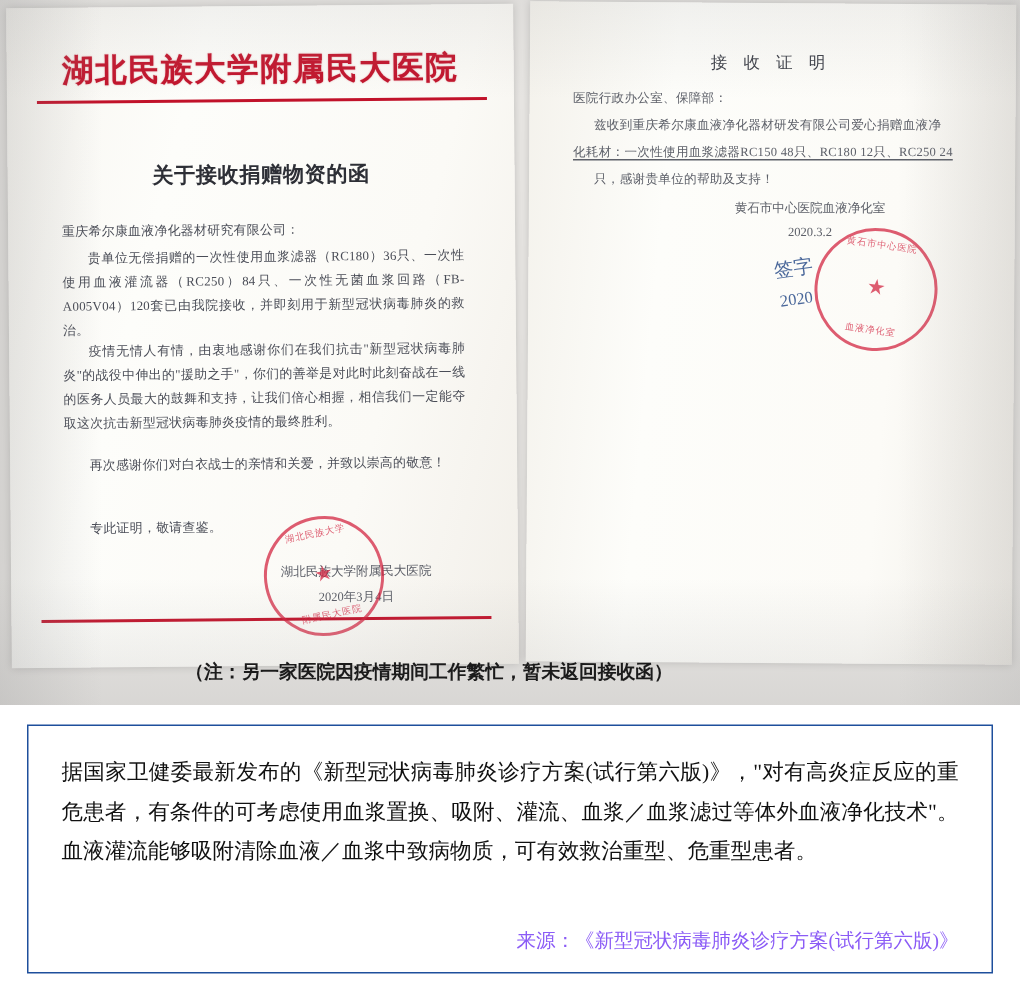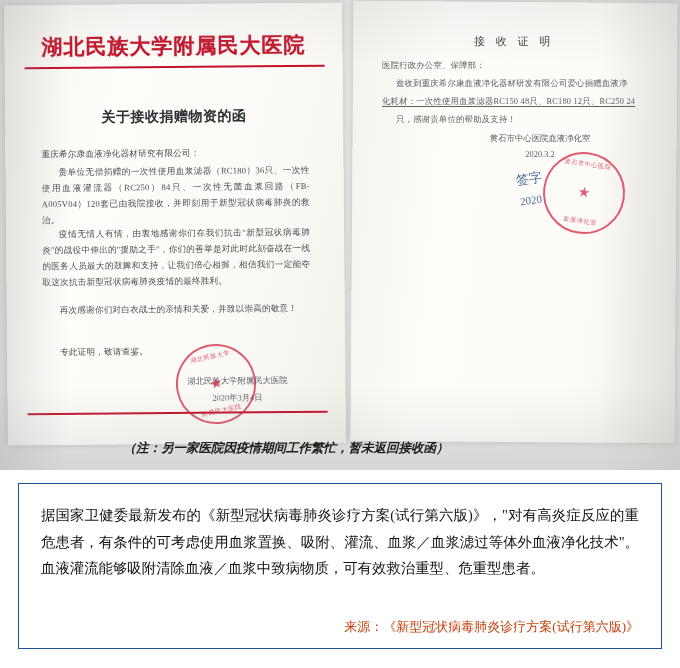--- a/index.html
+++ b/index.html
@@ -276,21 +276,20 @@
     position: absolute;
     left: 0;
     top: 440px;
     width: 572px;
     text-align: center;
     font-family: "Liberation Serif", serif;
     font-size: 12.5px;
     color: #1b1b1b;
     font-weight: bold;
     z-index: 5;
-    font-style: italic;
   }
 
   
   .quote-box {
     position: absolute;
     left: 18px;
     top: 483px;
     width: 644px;
     height: 166px;
     border: 1px solid #1e4f9c;
@@ -305,21 +304,21 @@
     color: #111111;
     text-align: justify;
     margin: 0;
   }
   .quote-source {
     position: absolute;
     right: 22px;
     bottom: 12px;
     font-family: "Liberation Serif", serif;
     font-size: 13px;
-    color: #c2410c;
+    color: #8b5cf6;
   }
 </style>
 </head>
 <body>
 
 <div class="page">
 
   <div class="photo">
 
     <div class="sheet left">

